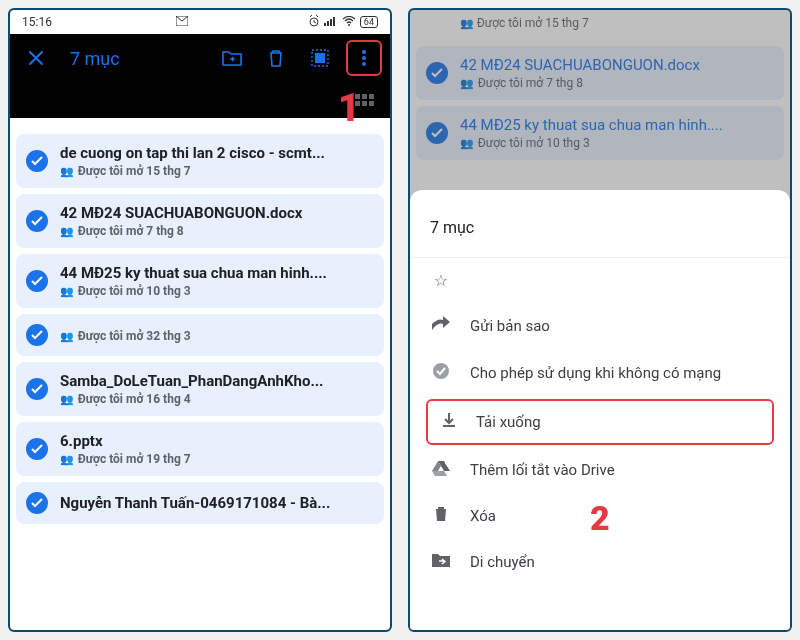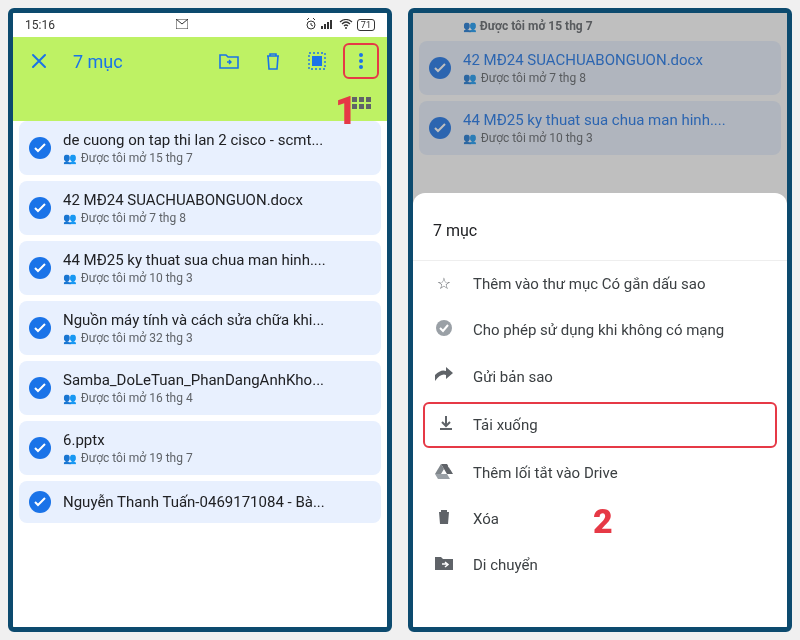--- a/index.html
+++ b/index.html
@@ -7,22 +7,22 @@
     font-family: -apple-system, BlinkMacSystemFont, 'Segoe UI', Roboto, Arial, sans-serif;
     background: #f0f0f0;
     width: 800px;
     height: 640px;
     display: flex;
     gap: 16px;
     padding: 8px;
   }
   .phone {
     flex: 1;
-    background: #bef264;
-    border: 5px solid #0c4a6e;
+    background: #000000;
+    border: 2px solid #0c4a6e;
     border-radius: 6px;
     overflow: hidden;
     position: relative;
     display: flex;
     flex-direction: column;
   }
   .statusbar {
     height: 24px;
     display: flex;
     align-items: center;
@@ -69,21 +69,21 @@
     align-items: center;
     padding: 0 16px;
   }
   .grid-icon {
     display: grid;
     grid-template-columns: repeat(3, 5px);
     grid-template-rows: repeat(2, 5px);
     gap: 2px;
   }
   .grid-icon span { background: #5f6368; }
-  .list { flex: 1; overflow: hidden; background:#fff; padding: 0 6px;}
+  .list { flex: 1; overflow: hidden; background:#fff; padding: 16px 6px; font-weight: bold;}
   .item {
     display: flex;
     align-items: center;
     gap: 12px;
     padding: 10px 10px;
     background: #e8f0fe;
     border-radius: 8px;
     margin-bottom: 6px;
   }
   .check {
@@ -106,21 +106,21 @@
   .shared-icon { font-size: 11px; color: #5f6368; }
 
   
   .faded-bg {
     position: absolute; inset: 0;
     background: #fff;
   }
   .faded-list { filter: blur(0); opacity: 0.85; padding: 6px;}
   .faded-list .item { background: #e8f0fe; margin-bottom:6px;}
   .faded-list .truncated {
-    font-size: 12px; color:#5f6368; padding-left:44px; margin-bottom:8px;font-weight:bold;
+    font-size: 12px; color:#5f6368; padding-left:44px; margin-bottom:16px;
   }
   .sheet-overlay {
     position: absolute; inset: 0;
     background: rgba(0,0,0,0.25);
   }
   .sheet {
     position: absolute;
     left: 0; right: 0; bottom: 0;
     top: 180px;
     background: #fff;
@@ -141,21 +141,21 @@
     font-size: 15px; color: #3c4043;
   }
   .sheet-item .si-icon {
     width: 22px; text-align: center;
     color: #5f6368; font-size: 16px;
     flex-shrink: 0;
   }
   .download-highlight {
     border: 2px solid #e63946;
     border-radius: 6px;
-    margin: 2px 10px;
+    margin: 2px 16px;
     padding: 11px 10px;
     gap: 16px;
   }
 </style>
 </head>
 <body>
 
 <div class="phone">
   <div class="statusbar">
     <span>15:16</span>
@@ -182,21 +182,21 @@
           </svg>
       </span>
       <span>
         <svg width="14" height="10" viewBox="0 0 14 10">
             <path d="M1 3 Q7 -2 13 3" fill="none" stroke="#333" stroke-width="1.2"></path>
             <path d="M3 5 Q7 1 11 5" fill="none" stroke="#333" stroke-width="1.2"></path>
             <path d="M5 7 Q7 5 9 7" fill="none" stroke="#333" stroke-width="1.2"></path>
             <circle cx="7" cy="9" r="1" fill="#333"></circle>
           </svg>
       </span>
-      <span class="batt">71</span>
+      <span class="batt">64</span>
     </div>
   </div>
 
   <div class="toolbar">
     <div class="tbtn">
       <svg width="18" height="18" viewBox="0 0 18 18">
           <path d="M3 3 L15 15 M15 3 L3 15" stroke="#1a73e8" stroke-width="2" stroke-linecap="round"></path>
         </svg>
     </div>
     <div class="title">7 mục</div>
@@ -284,21 +284,20 @@
           </div>
       </div>
     </div>
     <div class="item">
       <div class="check">
           <svg width="12" height="10" viewBox="0 0 12 10">
             <path d="M1 5 L4 8 L11 1" stroke="#fff" stroke-width="2" fill="none"></path>
           </svg>
         </div>
       <div class="item-text">
-        <div class="item-title">Nguồn máy tính và cách sửa chữa khi...</div>
         <div class="item-sub">
             <span class="shared-icon">👥</span>
             <span>Được tôi mở 32 thg 3</span>
           </div>
       </div>
     </div>
     <div class="item">
       <div class="check">
           <svg width="12" height="10" viewBox="0 0 12 10">
             <path d="M1 5 L4 8 L11 1" stroke="#fff" stroke-width="2" fill="none"></path>
@@ -374,38 +373,37 @@
     </div>
   </div>
 
   <div class="sheet-overlay"></div>
 
   <div class="sheet">
     <div class="sheet-title">7 mục</div>
 
     <div class="sheet-item">
       <span class="si-icon">☆</span>
-      <span>Thêm vào thư mục Có gắn dấu sao</span>
+    </div>
+    <div class="sheet-item">
+      <span class="si-icon">
+        <svg width="18" height="16" viewBox="0 0 18 16">
+            <path d="M0 8 Q6 2 11 4 L11 0 L18 6 L11 12 L11 8 Q6 6 0 14 Z" fill="#5f6368"></path>
+          </svg>
+      </span>
+      <span>Gửi bản sao</span>
     </div>
     <div class="sheet-item">
       <span class="si-icon">
         <svg width="18" height="18" viewBox="0 0 18 18">
             <circle cx="9" cy="9" r="8" fill="#9aa0a6"></circle>
             <path d="M5 9 L8 12 L13 6" stroke="#fff" stroke-width="2" fill="none"></path>
           </svg>
       </span>
       <span>Cho phép sử dụng khi không có mạng</span>
-    </div>
-    <div class="sheet-item">
-      <span class="si-icon">
-        <svg width="18" height="16" viewBox="0 0 18 16">
-            <path d="M0 8 Q6 2 11 4 L11 0 L18 6 L11 12 L11 8 Q6 6 0 14 Z" fill="#5f6368"></path>
-          </svg>
-      </span>
-      <span>Gửi bản sao</span>
     </div>
 
     <div class="anno" style="top:308px; left:180px; font-size:34px;">2</div>
 
     <div class="sheet-item download-highlight">
       <span class="si-icon">
         <svg width="16" height="16" viewBox="0 0 16 16">
             <path d="M8 1 L8 10 M4 7 L8 11 L12 7" stroke="#5f6368" stroke-width="2" fill="none"></path>
             <rect x="2" y="13" width="12" height="2" fill="#5f6368"></rect>
           </svg>

